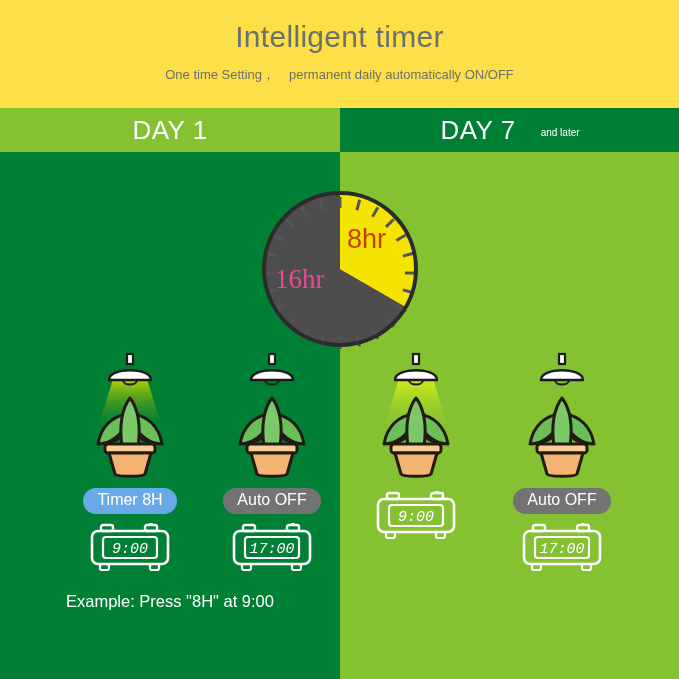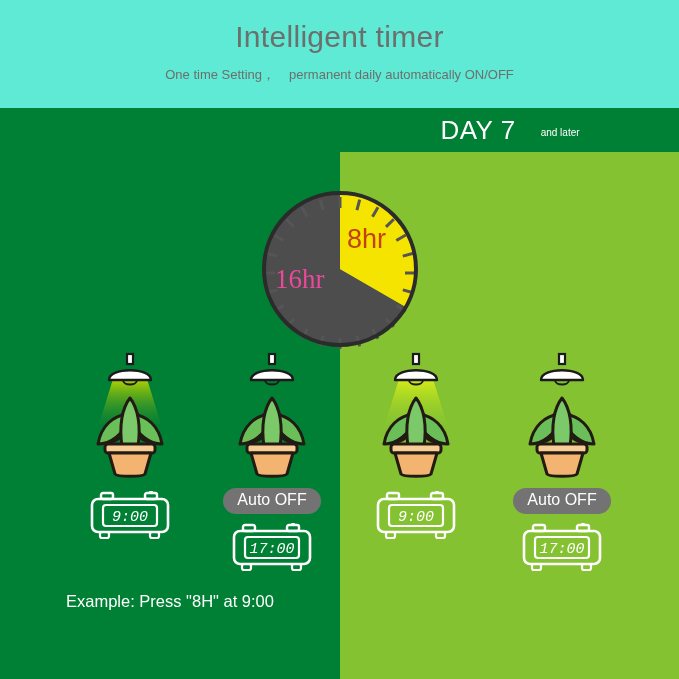--- a/index.html
+++ b/index.html
@@ -15,21 +15,21 @@
     font-family: "Liberation Sans", sans-serif;
     background: #ffffff;
   }
 
   
   .header {
     position: absolute;
     left: 0; top: 0;
     width: 679px;
     height: 108px;
-    background: #5eead4;
+    background: #fde047;
   }
   .header-title {
     position: absolute;
     left: 0; top: 20px;
     width: 679px;
     text-align: center;
     font-size: 30px;
     color: #6c6f6e;
     letter-spacing: 0.3px;
   }
@@ -172,20 +172,23 @@
   <div class="header">
     <div class="header-title">Intelligent timer</div>
     <div class="header-sub">
       <span>One time Setting，</span><span class="gap"></span><span>permanent daily automatically ON/OFF</span>
     </div>
   </div>
 
   <div class="panel panel-left"></div>
   <div class="panel panel-right"></div>
 
+  <div class="banner banner-left">
+    <span class="banner-main">DAY 1</span>
+  </div>
   <div class="banner banner-right">
     <span class="banner-main">DAY 7</span>
     <span class="banner-sub">and later</span>
   </div>
 
   <div class="dial-wrap">
     <svg class="dial-svg" width="166" height="166" viewBox="0 0 166 166">
 
       <path d="M83 83 L83 7 A76 76 0 1 0 148.8 121 Z" fill="#4d4d4d"></path>
 
@@ -241,20 +244,21 @@
           <path d="M61 58 C50 62, 42 74, 41 90 C52 88, 60 78, 61 66 Z" fill="#6bbf59" stroke="#221b13" stroke-width="3" stroke-linejoin="round"></path>
           <path d="M61 58 C72 62, 80 74, 81 90 C70 88, 62 78, 61 66 Z" fill="#4a9e4a" stroke="#221b13" stroke-width="3" stroke-linejoin="round"></path>
           <path d="M58 62 C44 64, 32 74, 29 92 C42 92, 54 82, 58 70 Z" fill="#6bbf59" stroke="#221b13" stroke-width="3" stroke-linejoin="round"></path>
           <path d="M64 62 C78 64, 90 74, 93 92 C80 92, 68 82, 64 70 Z" fill="#6bbf59" stroke="#221b13" stroke-width="3" stroke-linejoin="round"></path>
           <path d="M61 46 C53 56, 50 74, 53 94 L69 94 C72 74, 69 56, 61 46 Z" fill="#7cc96a" stroke="#221b13" stroke-width="3" stroke-linejoin="round"></path>
           <rect x="36" y="92" width="50" height="9" rx="3" fill="#f8cd95" stroke="#221b13" stroke-width="3"></rect>
           <path d="M40 101 L82 101 L76 122 C74 125, 48 125, 46 122 Z" fill="#f3b472" stroke="#221b13" stroke-width="3" stroke-linejoin="round"></path>
         </g>
       </svg>
     </div>
+    <div class="pill pill-on">Timer 8H</div>
     <div class="alarm-wrap">
       <svg class="alarm-svg" width="86" height="50" viewBox="0 0 86 50">
         <rect x="14" y="2" width="12" height="6" rx="2" fill="none" stroke="#ffffff" stroke-width="2.4"></rect>
         <rect x="58" y="2" width="12" height="6" rx="2" fill="none" stroke="#ffffff" stroke-width="2.4"></rect>
         <rect x="62" y="0" width="4" height="3" rx="1" fill="#ffffff"></rect>
         <rect x="5" y="8" width="76" height="33" rx="6" fill="none" stroke="#ffffff" stroke-width="2.6"></rect>
         <rect x="16" y="14" width="54" height="21" rx="3" fill="none" stroke="#ffffff" stroke-width="2.2"></rect>
         <rect x="13" y="41" width="9" height="6" rx="2" fill="none" stroke="#ffffff" stroke-width="2.2"></rect>
         <rect x="63" y="41" width="9" height="6" rx="2" fill="none" stroke="#ffffff" stroke-width="2.2"></rect>
         <text x="43" y="30" text-anchor="middle" font-family="Liberation Mono, monospace" font-size="15" fill="#ffffff">9:00</text>

